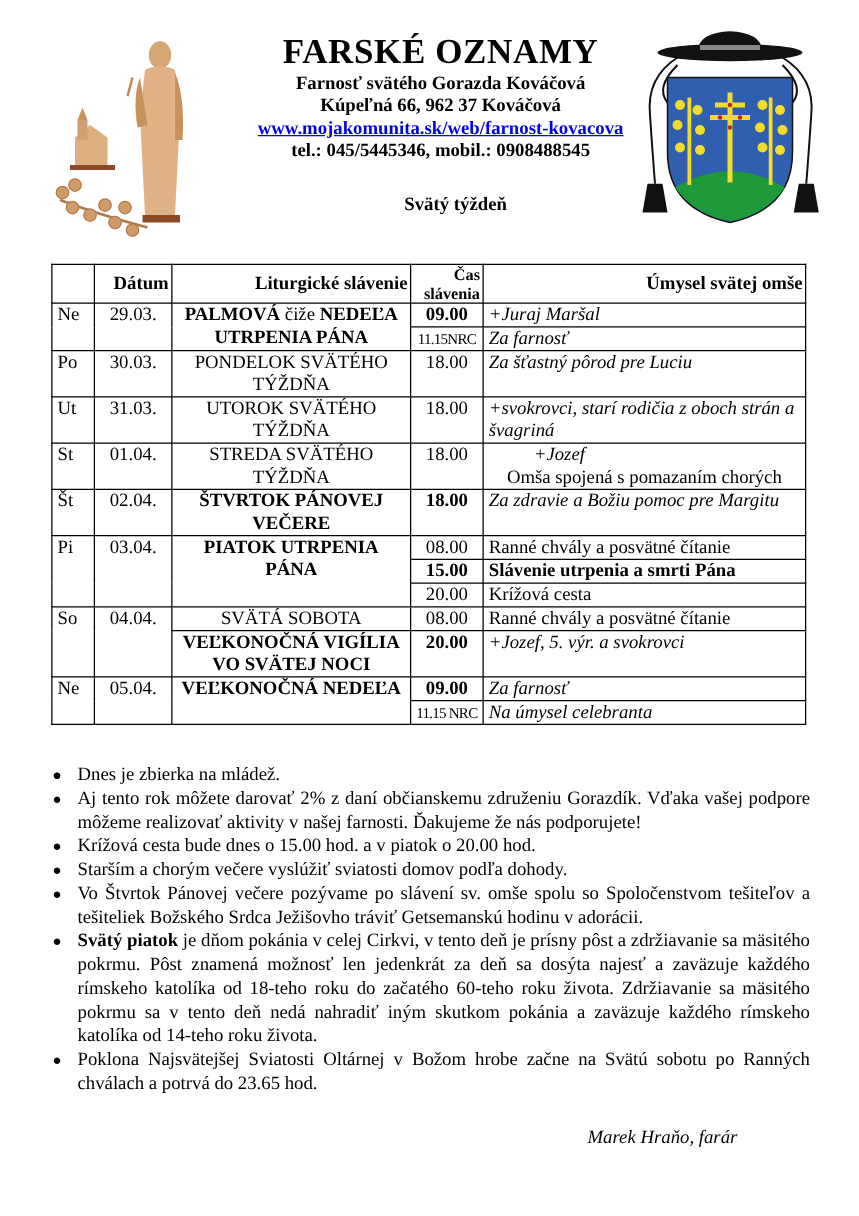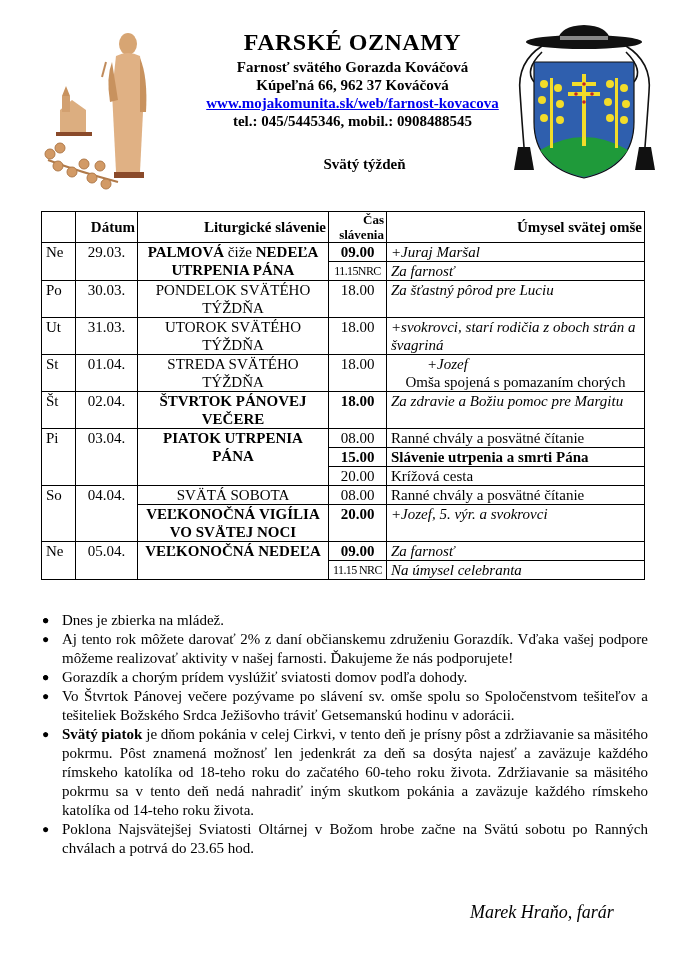--- a/index.html
+++ b/index.html
@@ -4,21 +4,21 @@
 <style>
   html, body { margin: 0; padding: 0; background: #ffffff; }
   body { width: 687px; height: 973px; position: relative; overflow: hidden;
          font-family: "Liberation Serif", "DejaVu Serif", serif; color: #000; }
 
   .header { position: absolute; left: 0; top: 0; width: 687px; height: 205px; }
   .statue { position: absolute; left: 40px; top: 22px; width: 120px; height: 175px; }
   .crest { position: absolute; left: 512px; top: 22px; width: 145px; height: 160px; }
 
   .head-text { position: absolute; left: 180px; top: 26px; width: 345px; text-align: center; }
-  .title { font-size: 24px; font-weight: bold; line-height: 32px; letter-spacing: 0.5px; margin: 0; }
+  .title { font-size: 28px; font-weight: bold; line-height: 32px; letter-spacing: 0.5px; margin: 0; }
   .head-line { font-size: 15px; font-weight: bold; line-height: 18px; }
   .head-link { font-size: 15px; font-weight: bold; line-height: 18px; color: #0000ee; text-decoration: underline; display: inline-block; }
   .week { position: absolute; left: 192px; top: 155px; width: 345px; text-align: center; }
   .week div { font-size: 15px; font-weight: bold; line-height: 19px; }
 
   table.sched { position: absolute; left: 41px; top: 211px; width: 604px; border-collapse: collapse;
                 font-size: 15px; line-height: 18px; table-layout: fixed; }
   table.sched td, table.sched th { border: 1px solid #000; padding: 0 4px; vertical-align: top; }
   table.sched th { font-weight: bold; text-align: right; vertical-align: middle; padding: 0 2px; }
   .th-cas { font-size: 13px; line-height: 15px; font-weight: normal; }
@@ -30,21 +30,21 @@
   .bold { font-weight: bold; }
   .ital { font-style: italic; margin-left: 36px; }
   .nrc { font-size: 12px; letter-spacing: -0.6px; }
   .thick-top td { border-top: 2px solid #000; }
   .center-b { text-align: center; font-weight: normal; display: block; }
 
   ul.notes { position: absolute; left: 40px; top: 611px; width: 586px; margin: 0; padding: 0 0 0 22px;
              font-size: 15px; line-height: 19px; list-style: none; }
   ul.notes li { position: relative; text-align: justify; margin: 0; }
   ul.notes li .bullet { position: absolute; left: -20px; top: 0; font-size: 12px; }
-  .sign { position: absolute; left: 470px; top: 902px; font-size: 18px; font-style: italic; }
+  .sign { position: absolute; left: 470px; top: 902px; font-size: 15px; font-style: italic; }
 </style>
 </head>
 <body>
 
 <div class="header">
 
   <svg class="statue" viewBox="0 0 120 175">
     <g>
       <ellipse cx="88" cy="22" rx="9" ry="11" fill="#d7a573"></ellipse>
       <path d="M76 34 Q88 28 100 34 L104 70 L100 150 L76 150 L72 70 Z" fill="#e0b184"></path>
@@ -237,20 +237,20 @@
     <td class="c-time nrc">11.15 NRC</td>
     <td class="ital">Na úmysel celebranta</td>
   </tr>
 </tbody>
   </table>
 
 <ul class="notes">
   <li><span class="bullet">●</span></li>
   <li><span class="bullet">●</span><span>Dnes je zbierka na mládež.</span></li>
   <li><span class="bullet">●</span><span>Aj tento rok môžete darovať 2% z daní občianskemu združeniu Gorazdík. Vďaka vašej podpore môžeme realizovať aktivity v našej farnosti. Ďakujeme že nás podporujete!</span></li>
-  <li><span class="bullet">●</span></li>
-  <li><span class="bullet">●</span><span>Gorazdík a chorým prídem vyslúžiť sviatosti domov podľa dohody.</span></li>
+  <li><span class="bullet">●</span><span>Krížová cesta bude dnes o 15.00 hod. a v piatok o 20.00 hod.</span></li>
+  <li><span class="bullet">●</span><span>Starším a chorým večere vyslúžiť sviatosti domov podľa dohody.</span></li>
   <li><span class="bullet">●</span><span>Vo Štvrtok Pánovej večere pozývame po slávení sv. omše spolu so Spoločenstvom tešiteľov a tešiteliek Božského Srdca Ježišovho tráviť Getsemanskú hodinu v adorácii.</span></li>
   <li><span class="bullet">●</span><b>Svätý piatok</b><span> je dňom pokánia v celej Cirkvi, v tento deň je prísny pôst a zdržiavanie sa mäsitého pokrmu. Pôst znamená možnosť len jedenkrát za deň sa dosýta najesť a zaväzuje každého rímskeho katolíka od 18-teho roku do začatého 60-teho roku života. Zdržiavanie sa mäsitého pokrmu sa v tento deň nedá nahradiť iným skutkom pokánia a zaväzuje každého rímskeho katolíka od 14-teho roku života.</span></li>
   <li><span class="bullet">●</span><span>Poklona Najsvätejšej Sviatosti Oltárnej v Božom hrobe začne na Svätú sobotu po Ranných chválach a potrvá do 23.65 hod.</span></li>
 </ul>
 
 <div class="sign">Marek Hraňo,  farár</div>
 
 </body></html>

